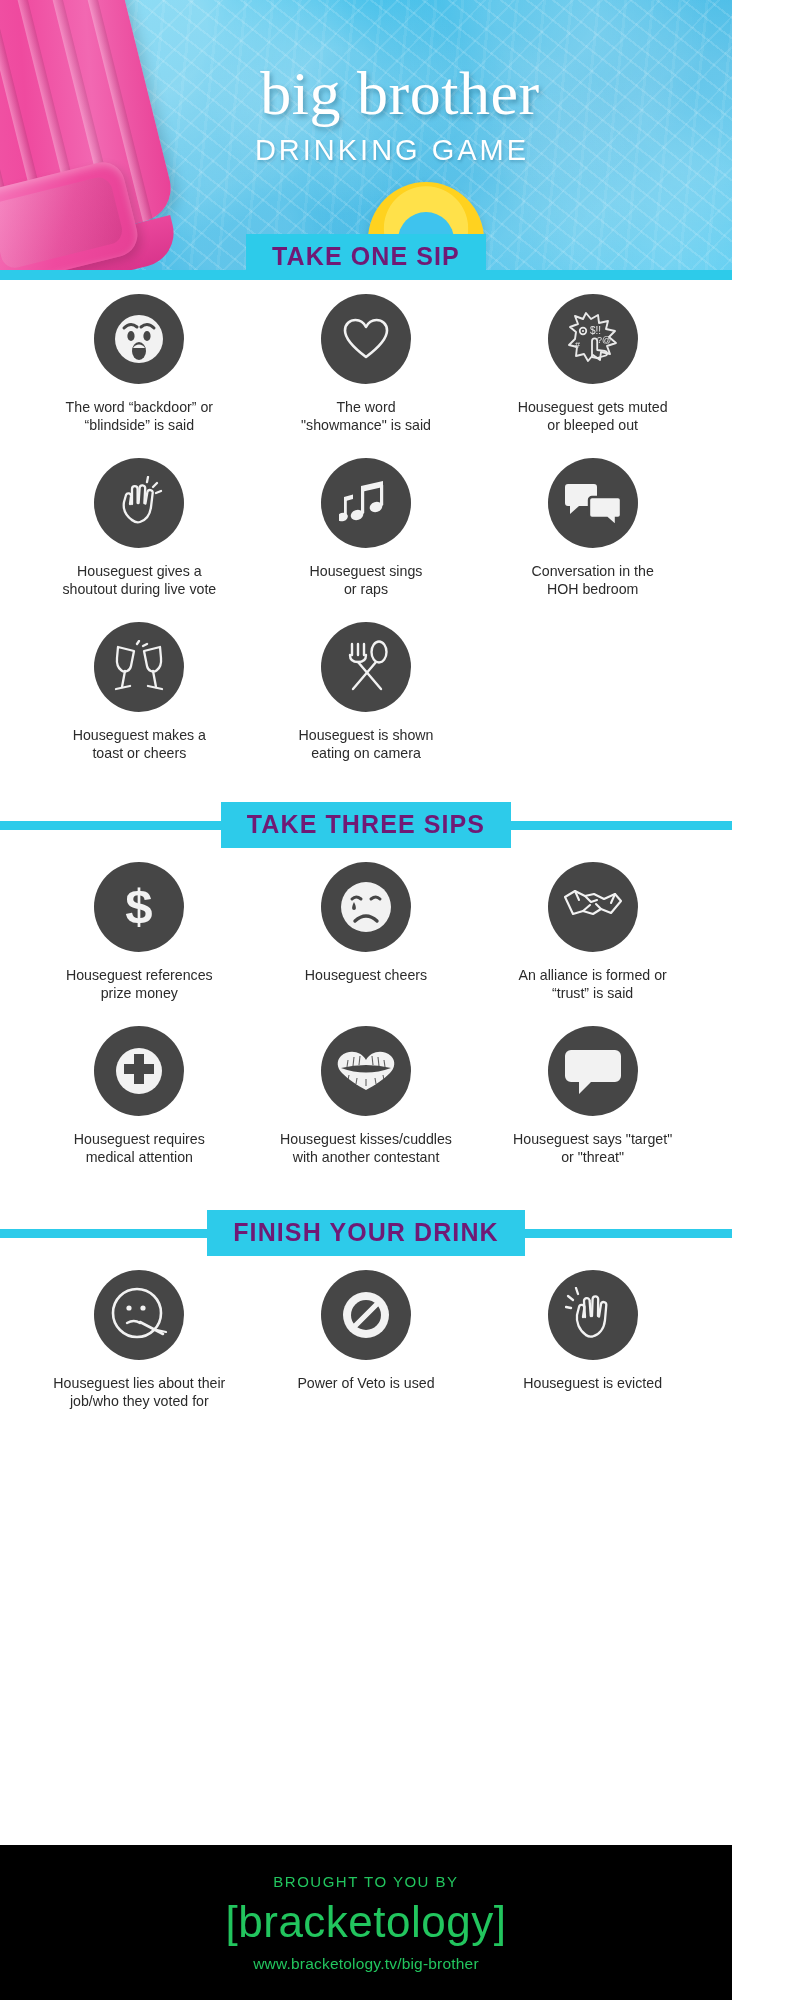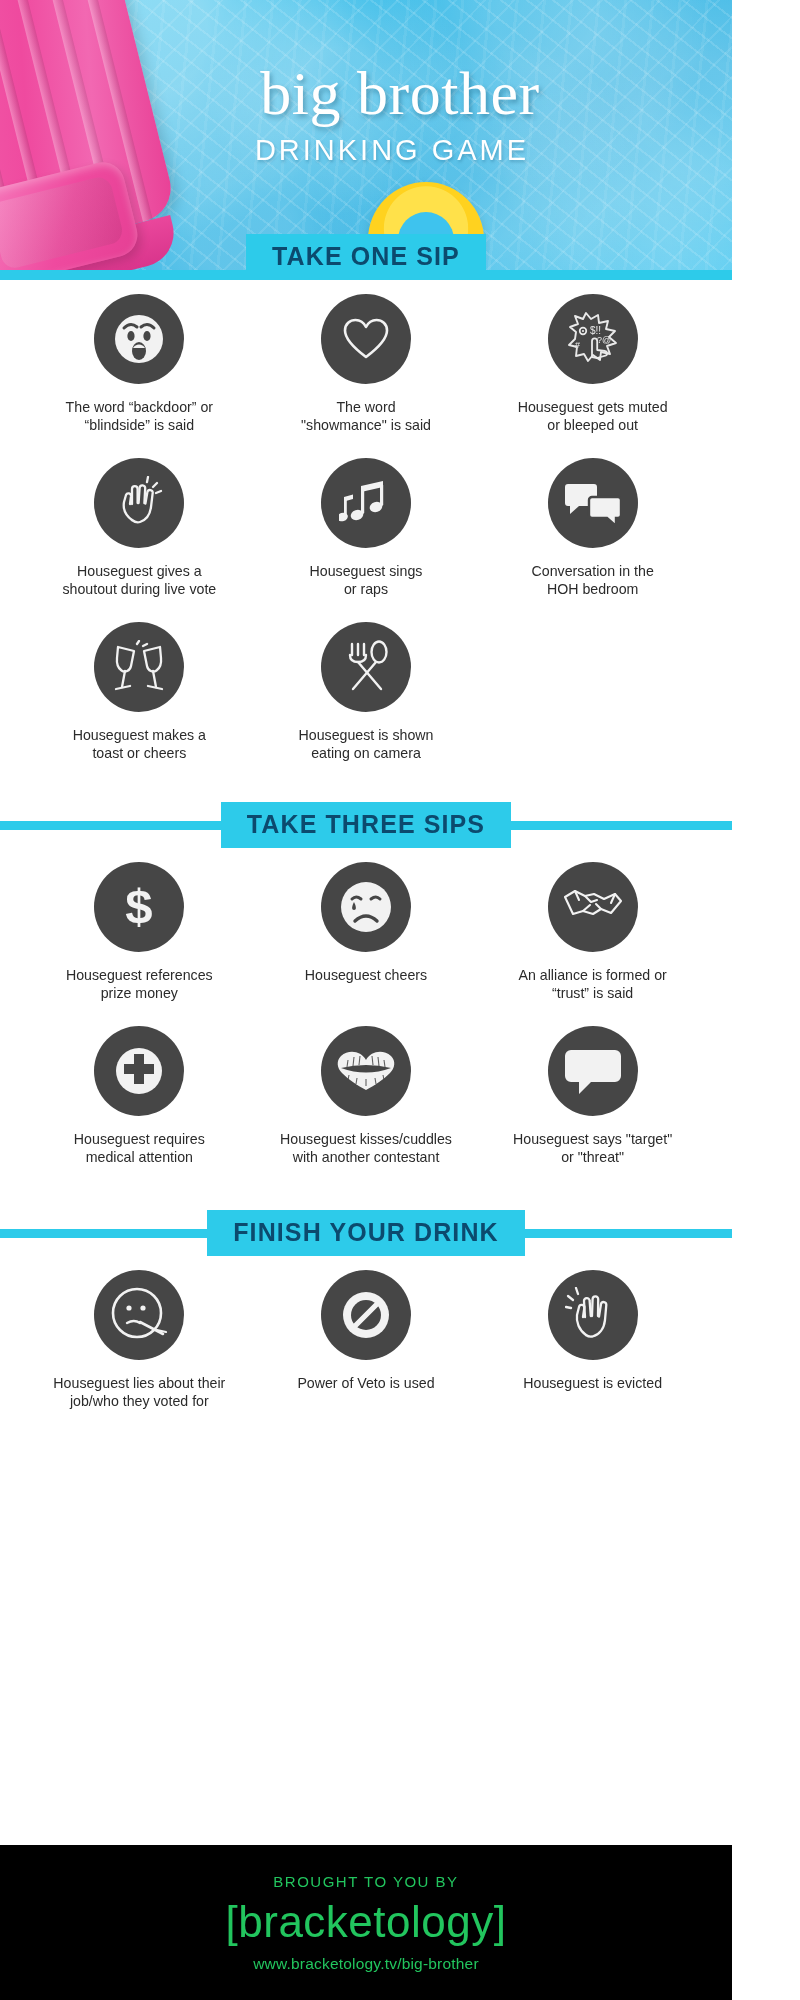--- a/index.html
+++ b/index.html
@@ -135,21 +135,21 @@
     position: absolute;
     left: 0; right: 0; top: 50%;
     height: 9px;
     margin-top: -4px;
     background: #2dcbea;
   }
   .sec-chip {
     position: relative;
     z-index: 2;
     background: #2dcbea;
-    color: #0c4a6e;
+    color: #701a75;
     font-size: 25px;
     font-weight: bold;
     letter-spacing: 1.1px;
     padding: 10px 26px 11px;
     line-height: 1;
     white-space: nowrap;
   }
   .sec-head.first {
     margin-top: -46px;
   }

